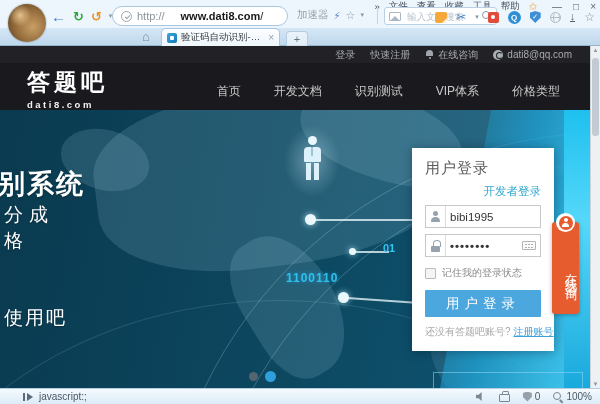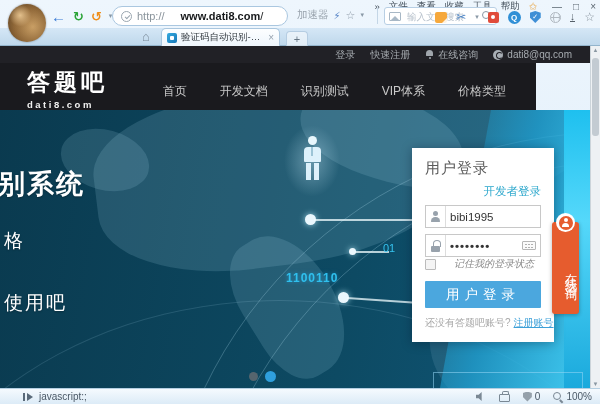--- a/index.html
+++ b/index.html
@@ -79,21 +79,21 @@
   
   .topbar{position:absolute;top:46px;left:0;width:590px;height:17px;background:#212126;display:flex;
     justify-content:flex-end;align-items:center;gap:15px;padding-right:18px;font-size:10px;color:#a6abb0;z-index:2;}
   .topbar .tgrp{display:flex;align-items:center;gap:4px;}
   .bell{position:relative;width:9px;height:9px;}
   .bell::before{content:'';position:absolute;top:0;left:1px;width:7px;height:6px;background:#a0a6ac;border-radius:4px 4px 1px 1px;}
   .bell::after{content:'';position:absolute;bottom:0;left:3.5px;width:2px;height:2px;border-radius:50%;background:#a0a6ac;}
   .contact{width:10px;height:10px;border-radius:50%;background:#a8aeb4;position:relative;}
   .contact::after{content:'';position:absolute;left:2.5px;top:2.5px;width:5px;height:5px;border-radius:50%;
     border:1.4px solid #212126;border-right-color:transparent;}
-  .siteheader{position:absolute;top:63px;left:0;width:536px;height:47px;background:#1a1a1e;z-index:2;}
+  .siteheader{position:absolute;top:63px;left:0;width:590px;height:47px;background:#1a1a1e;z-index:2;}
   .logo{position:absolute;left:27px;top:4px;}
   .logo-name{font-size:23px;font-weight:bold;color:#fff;letter-spacing:4px;
     font-family:"DejaVu Sans","Liberation Sans",sans-serif;}
   .logo-domain{font-size:9.5px;font-weight:bold;color:#f0f0f0;letter-spacing:2.5px;margin-top:1px;}
   .mainnav{position:absolute;right:30px;bottom:10px;display:flex;gap:33px;font-size:12px;color:#c9c9c9;}
   
   .hero{position:absolute;top:110px;left:0;width:590px;height:278px;overflow:hidden;
     background:linear-gradient(100deg,#0a3a4f,#0d4a63 60%,#0f587a);}
   .blob{position:absolute;background:rgba(170,215,235,.16);}
   .blob1{left:95px;top:-20px;width:370px;height:175px;border-radius:42% 58% 55% 45%;transform:rotate(-7deg);}
@@ -107,38 +107,38 @@
   .arc3{width:800px;height:640px;left:-120px;top:190px;border-color:rgba(190,235,252,.14);}
   .band{position:absolute;top:0;bottom:0;right:0;width:150px;z-index:1;
     background:linear-gradient(105deg,rgba(23,130,175,0) 0%,rgba(30,160,210,.75) 45%,#42cdf4 100%);
     clip-path:polygon(34% 0,100% 0,100% 100%,0 100%);}
   .band2{position:absolute;top:0;bottom:0;right:0;width:26px;z-index:1;
     background:linear-gradient(#1ec0ef,#55d8fa 40%,#1aa9dc);}
   .slide-line{position:absolute;left:4px;color:#fff;z-index:3;text-shadow:0 1px 2px rgba(0,0,0,.3);}
   .sl1{top:56px;font-size:27px;font-weight:bold;margin-left:-6px;letter-spacing:2px;}
   .sl2{top:92px;font-size:19px;letter-spacing:6px;}
   .sl3{top:118px;font-size:19px;}
-  .sl4{top:180px;font-size:19px;letter-spacing:2px;}
+  .sl4{top:195px;font-size:19px;letter-spacing:2px;}
   .hero-person{position:absolute;left:299px;top:26px;width:26px;height:54px;z-index:2;}
   .hero-person::before{content:'';position:absolute;left:-16px;top:-12px;width:58px;height:74px;
     background:radial-gradient(ellipse at center,rgba(205,240,255,.38),transparent 68%);}
   .hp-head{position:relative;width:9px;height:9px;border-radius:50%;background:#e8f7fd;margin:0 auto;}
   .hp-body{position:relative;width:17px;height:15px;background:#ddf1fb;border-radius:4px 4px 1px 1px;margin:2px auto 0;}
   .hp-body::after{content:'';position:absolute;left:7.5px;top:0;width:2px;height:9px;background:#9cc4d6;}
   .hp-legs{position:relative;width:13px;margin:1px auto 0;display:flex;gap:3px;}
   .hp-legs span{width:5px;height:17px;background:#ddf1fb;}
   .dot{position:absolute;border-radius:50%;background:#eaf7fd;z-index:2;box-shadow:0 0 6px rgba(190,240,255,.8);}
   .dotA{left:305px;top:104px;width:11px;height:11px;}
   .dotB{left:349px;top:138px;width:7px;height:7px;}
   .dotC{left:338px;top:182px;width:11px;height:11px;}
   .cline{position:absolute;height:1.5px;background:rgba(240,252,255,.75);z-index:2;}
   .lineA{left:314px;top:109px;width:148px;}
   .lineB{left:355px;top:141px;width:34px;}
   .lineC{left:347px;top:187px;width:120px;transform:rotate(4deg);transform-origin:left center;}
-  .bin-small{position:absolute;left:383px;top:132px;font-size:11px;font-weight:normal;color:#35c3ef;z-index:2;}
+  .bin-small{position:absolute;left:383px;top:132px;font-size:11px;font-weight:bold;color:#35c3ef;z-index:2;}
   .bin-big{position:absolute;left:286px;top:161px;font-size:12px;font-weight:bold;color:#2fc0ee;
     letter-spacing:1px;z-index:2;text-shadow:0 0 4px rgba(40,170,230,.6);}
   .framebox{position:absolute;left:433px;top:262px;width:150px;height:30px;border:1px solid rgba(150,215,245,.55);z-index:2;}
   .sliderdots{position:absolute;left:249px;bottom:6px;display:flex;align-items:center;gap:7px;z-index:3;}
   .sdot{width:9px;height:9px;border-radius:50%;background:#55656e;}
   .sdot.active{width:11px;height:11px;background:#2f9fdd;}
   
   .card{position:absolute;left:412px;top:38px;width:142px;z-index:5;background:#fff;
     box-shadow:0 1px 10px rgba(0,15,35,.35);padding:11px 13px 12px;}
   .card-title{font-size:15px;color:#5a5a5a;letter-spacing:1px;}
@@ -151,21 +151,21 @@
   .user-ico::after{content:'';position:absolute;bottom:0;left:1px;width:9px;height:5px;border-radius:5px 5px 1px 1px;background:#98a2ac;}
   .lock-ico{position:relative;width:11px;height:12px;}
   .lock-ico::before{content:'';position:absolute;top:0;left:2.5px;width:6px;height:6px;border:1.4px solid #98a2ac;
     border-radius:50% 50% 0 0;border-bottom:none;}
   .lock-ico::after{content:'';position:absolute;bottom:0;left:1px;width:9px;height:6px;border-radius:1px;background:#98a2ac;}
   .kb-ico{position:absolute;right:4px;top:6px;width:14px;height:9px;border:1px solid #b5b5b5;border-radius:1px;background:#fafafa;}
   .kb-ico::before{content:'';position:absolute;left:2px;top:2px;width:2px;height:1px;background:#b0b0b0;
     box-shadow:3px 0 #b0b0b0,6px 0 #b0b0b0,0 3px #b0b0b0,3px 3px #b0b0b0,6px 3px #b0b0b0;}
   .pwtext{letter-spacing:1px;font-weight:bold;}
   .forgot{text-align:right;font-size:10px;color:#bcbcbc;margin-top:5px;}
-  .rememberrow{display:flex;align-items:center;gap:18px;font-style:italic;}
+  .rememberrow{display:flex;align-items:center;gap:6px;margin-top:9px;}
   .cbx{width:11px;height:11px;border:1px solid #bbb;background:#f4f4f4;border-radius:1px;flex:none;}
   .remlabel{font-size:10px;color:#8a8a8a;}
   .loginbtn{margin-top:10px;width:100%;height:27px;background:#4ba7de;border:none;color:#fff;
     font-size:13.5px;letter-spacing:5px;text-align:center;line-height:27px;border-radius:1px;}
   .cardfoot{margin-top:8px;font-size:10px;color:#a8a8a8;white-space:nowrap;}
   .reglink{color:#3da0d8;text-decoration:underline;margin-left:3px;}
   
   .svc{position:absolute;left:552px;top:112px;width:27px;height:92px;background:#e65c2e;border-radius:3px;z-index:6;
     box-shadow:0 1px 4px rgba(0,0,0,.3);}
   .svc-badge{position:absolute;top:-9px;left:4px;width:19px;height:19px;border-radius:50%;background:#fff;
@@ -307,20 +307,21 @@
     <div class="blob blob3"></div>
     <div class="blob blob4"></div>
     <div class="blob blob5"></div>
     <div class="arc arc1"></div>
     <div class="arc arc2"></div>
     <div class="arc arc3"></div>
     <div class="band"></div>
     <div class="band2"></div>
 
     <div class="slide-line sl1">别系统</div>
+    <div class="slide-line sl2">分成</div>
     <div class="slide-line sl3">格</div>
     <div class="slide-line sl4">使用吧</div>
 
     <div class="hero-person">
       <div class="hp-head"></div>
       <div class="hp-body"></div>
       <div class="hp-legs">
           <span></span>
           <span></span>
         </div>

